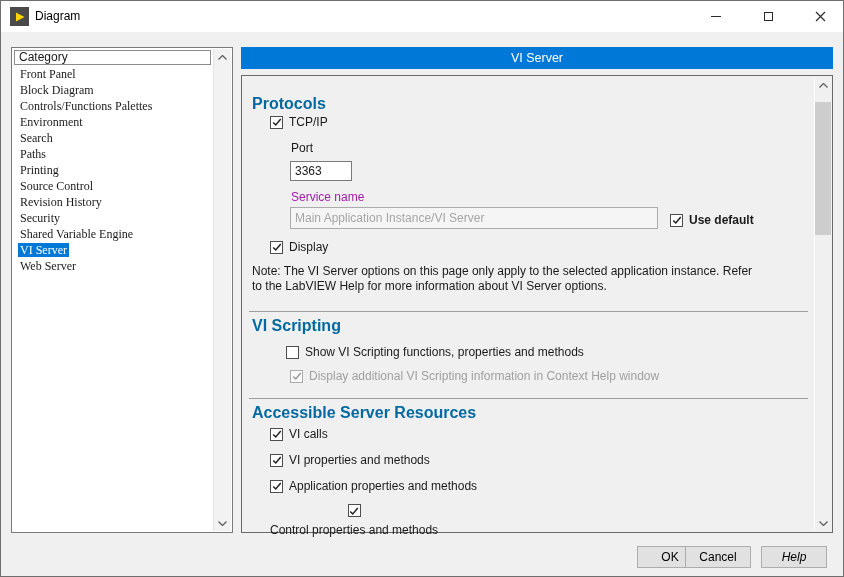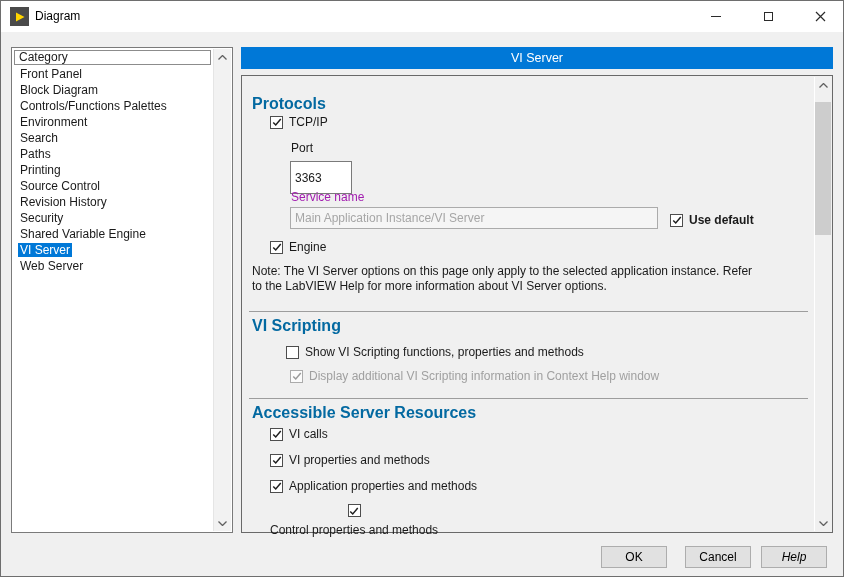--- a/index.html
+++ b/index.html
@@ -17,21 +17,21 @@
   .win-btn.max { right:52px; }
   .win-btn.close { right:0; }
   .min-glyph { width:10px; height:0; border-top:1px solid #2b2b2b; }
   .max-glyph { width:9px; height:9px; border:1px solid #2b2b2b; background:transparent; }
 
   
   .cat-panel { position:absolute; left:10px; top:46px; width:222px; height:486px; background:#ffffff; border:1px solid #7a7a7a; }
   .cat-header { position:absolute; left:2px; top:2px; right:21px; height:15px; border:1px solid #8c8c8c; background:#fff; padding-left:4px; line-height:13px; color:#1a1a1a; }
   .cat-items { position:absolute; left:1px; top:18px; right:19px; bottom:1px; overflow:hidden; }
   .cat-row { height:16px; line-height:16px; padding-left:5px; white-space:nowrap; cursor:default; }
-  .cat-label { padding:0 2px; }
+  .cat-label { padding:0 2px;font-family:Liberation Serif, serif; }
   .cat-label.selected { background:#0078d7; color:#ffffff; }
   .cat-scroll { position:absolute; top:1px; right:1px; bottom:1px; width:18px; background:#f2f2f2; border-left:1px solid #e5e5e5; }
   .sb-btn { position:absolute; left:0; width:100%; height:16px; display:flex; align-items:center; justify-content:center; }
   .sb-btn.up { top:0; }
   .sb-btn.down { bottom:0; }
 
   
   .page-header { position:absolute; left:240px; top:46px; width:592px; height:22px; background:#0078d7; color:#ffffff; display:flex; align-items:center; justify-content:center; font-size:12.5px; }
   .panel { position:absolute; left:240px; top:74px; width:592px; height:458px; background:#f0f0f0; border:1px solid #696969; }
 
@@ -53,21 +53,21 @@
   .text-input { position:absolute; border:1px solid #7a7a7a; background:#ffffff; font-family:"Liberation Sans", sans-serif; font-size:12px; padding:0 4px; color:#1a1a1a; }
   .text-input:disabled, .text-input.disabled { background:#f5f5f5; border-color:#ababab; color:#a6a6a6; }
 
   .note-line { position:absolute; left:10px; right:24px; line-height:14.5px; color:#1a1a1a; }
 
   .vscroll { position:absolute; top:1px; right:1px; bottom:1px; width:17px; background:#f0f0f0; border-left:1px solid #ffffff; }
   .vscroll .sb-thumb { position:absolute; left:0; top:25px; width:100%; height:133px; background:#cdcdcd; }
 
   
   .dlg-btn { position:absolute; top:545px; width:66px; height:22px; background:#e1e1e1; border:1px solid #adadad; font-family:"Liberation Sans", sans-serif; font-size:12px; color:#000; display:flex; align-items:center; justify-content:center; cursor:default; }
-  .dlg-btn.ok { left:600px; }
+  .dlg-btn.ok { left:636px; }
   .dlg-btn.cancel { left:684px; }
   .dlg-btn.help { left:760px;font-style:italic; }
 </style>
 </head>
 <body>
 
 <div class="window">
 
   <div class="titlebar">
     <span class="app-icon">
@@ -129,41 +129,41 @@
     <div class="chk-row" style="top:38px; left:28px;">
       <span class="cb checked">
           <svg width="10" height="10" viewBox="0 0 12 12">
             <polyline points="1.5,6.5 4.5,9.5 10.5,2.5" fill="none" stroke="currentColor" stroke-width="1.8"></polyline>
           </svg>
         </span>
       <span class="chk-label">TCP/IP</span>
     </div>
 
     <div class="field-label" style="left:49px; top:65px;">Port</div>
-    <input class="text-input" style="left: 48px; top: 85px; width: 62px; height: 33px;" value="3363">
+    <input class="text-input" style="left: 48px; top: 85px; width: 62px; height: 20px;" value="3363">
 
     <div class="field-label disabled" style="left:49px; top:114px;">Service name</div>
     <input class="text-input disabled" disabled="" style="left: 48px; top: 131px; width: 368px; height: 22px;" value="Main Application Instance/VI Server">
 
     <div class="chk-row" style="top:136px; left:428px;">
       <span class="cb checked">
           <svg width="10" height="10" viewBox="0 0 12 12">
             <polyline points="1.5,6.5 4.5,9.5 10.5,2.5" fill="none" stroke="currentColor" stroke-width="1.8"></polyline>
           </svg>
         </span>
       <span class="chk-label bold">Use default</span>
     </div>
 
     <div class="chk-row" style="top:163px; left:28px;">
       <span class="cb checked">
           <svg width="10" height="10" viewBox="0 0 12 12">
             <polyline points="1.5,6.5 4.5,9.5 10.5,2.5" fill="none" stroke="currentColor" stroke-width="1.8"></polyline>
           </svg>
         </span>
-      <span class="chk-label">Engine</span>
+      <span class="chk-label">Display</span>
     </div>
 
     <div class="note-line" style="top:188px;">Note: The VI Server options on this page only apply to the selected application instance. Refer</div>
     <div class="note-line" style="top:203px;">to the LabVIEW Help for more information about VI Server options.</div>
 
     <div class="divider" style="top:235px;"></div>
     <div class="section-heading" style="top:241px;">VI Scripting</div>
 
     <div class="chk-row" style="top:268px; left:28px;padding-left:16px;">
       <span class="cb">

